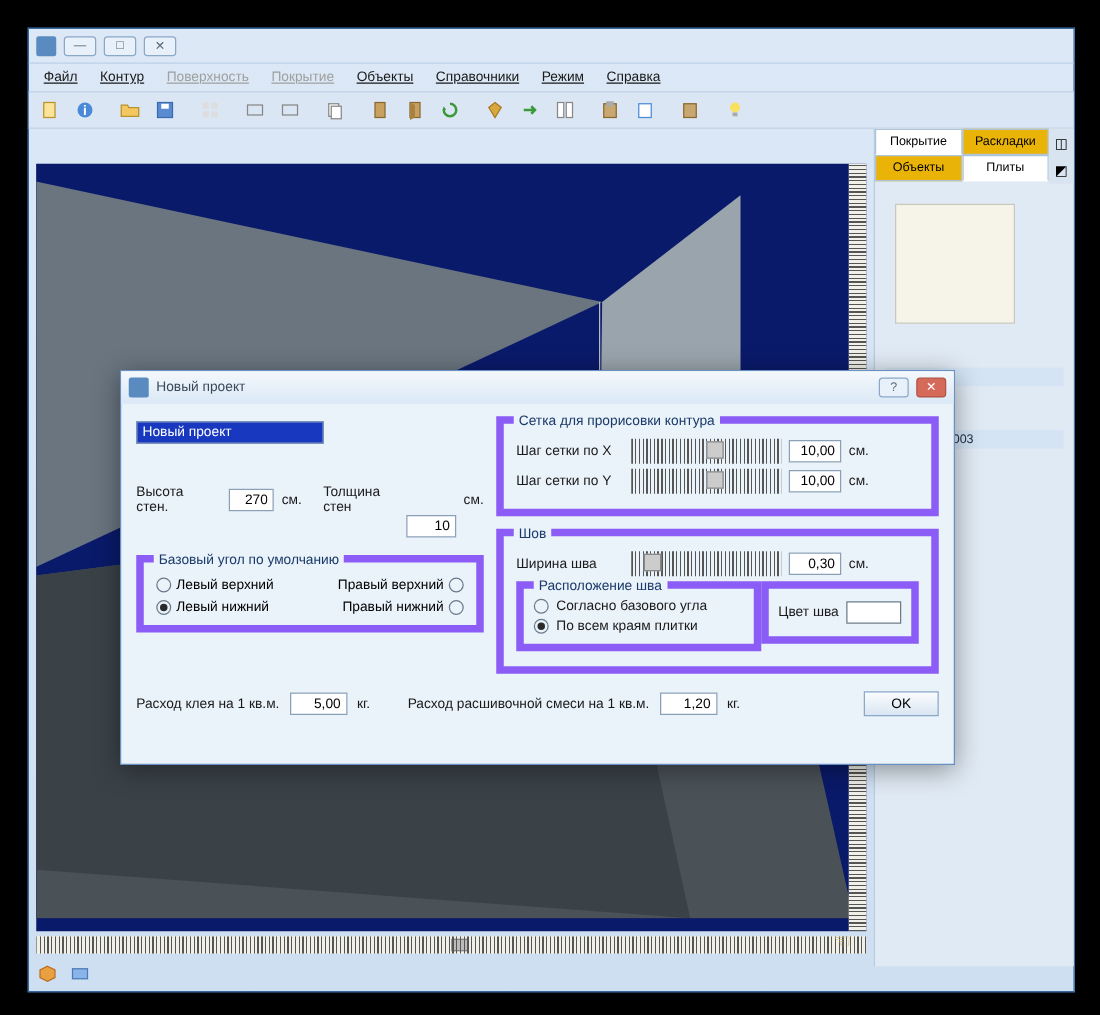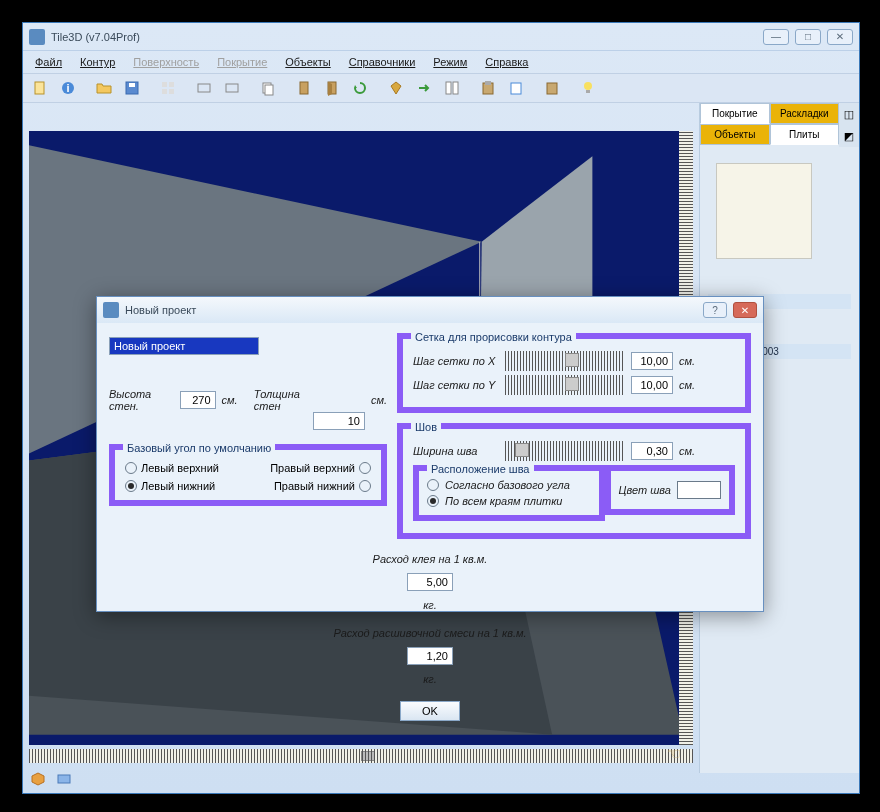--- a/index.html
+++ b/index.html
@@ -42,40 +42,39 @@
 
 .dialog { left: 96px; top: 296px; width: 668px; height: 316px; background: #eaf2fa; border: 1px solid #6890c0; box-shadow: 0 4px 20px rgba(0,0,0,.4); }
 .dlg-titlebar { height: 26px; background: linear-gradient(#f4f8fc,#dae8f6); display: flex; align-items: center; padding: 0 6px; }
 .dlg-body { padding: 10px 12px; display: grid; grid-template-columns: 278px 1fr; gap: 10px; }
 .fieldset { border: 6px solid #8b5cf6; padding: 8px 10px; position: relative; }
 .fieldset > .legend { position: absolute; top: -8px; left: 8px; background: #eaf2fa; padding: 0 4px; color: #1a3a6a; }
 .row { display: flex; align-items: center; gap: 6px; margin: 4px 0; }
 .text-input { border: 1px solid #8aa0b8; padding: 1px 4px; background: #fff; font-size: 11px; height: 18px; }
 .text-input.right { text-align: right; }
 .text-input.sel { background: #1838c0; color: #fff; }
-.lbl { color: #1a1a1a; font-style: italic; }
+.lbl { color: #1a1a1a; }
 .radio { width: 12px; height: 12px; border-radius: 50%; border: 1px solid #6a7a8a; display: inline-flex; align-items: center; justify-content: center; cursor: pointer; }
 .radio.checked::after { content: ""; width: 6px; height: 6px; border-radius: 50%; background: #2a2a2a; }
 .slider-mini { width: 120px; height: 20px; position: relative; }
 .slider-track { position: absolute; inset: 0; background: repeating-linear-gradient(90deg,#555 0,#555 1px,transparent 1px,transparent 3px); }
 .slider-thumb { position: absolute; top: 2px; width: 14px; height: 14px; background: #ccc; border: 1px solid #888; }
 .color-swatch { width: 44px; height: 18px; border: 1px solid #6a7a8a; display: inline-block; }
 .ok-btn { width: 60px; height: 20px; background: linear-gradient(#fafcfe,#dae6f2); border: 1px solid #8aa8c8; cursor: pointer; }
-.dlg-bottom { grid-column: 1 / -1; display: flex; align-items: center; gap: 8px; padding-top: 4px; flex-direction: column; }
+.dlg-bottom { grid-column: 1 / -1; display: flex; align-items: center; gap: 8px; padding-top: 4px; }
 .corners { display: grid; grid-template-columns: 1fr 1fr; gap: 6px 14px; }
 .corner-opt { display: flex; align-items: center; gap: 4px; font-size: 10px; cursor: pointer; }
 .corner-opt.right { justify-content: flex-end; }
 </style>
 </head>
 <body>
 
 <div class="window main-window">
   <div class="titlebar">
     <div class="titlebar-icon"></div>
-    <div class="titlebar-text">Tile3D (v7.04Prof)</div>
     <div class="win-btns">
       <div class="win-btn">—</div>
       <div class="win-btn">□</div>
       <div class="win-btn">✕</div>
     </div>
   </div>
 
   <div class="menubar">
     <span class="menu-item"><u>Файл</u></span>
     <span class="menu-item"><u>Контур</u></span>
@@ -270,21 +269,21 @@
     <div>
       <div class="row">
         <input class="text-input sel" style="width: 150px;" value="Новый проект">
       </div>
       <div class="row" style="margin-top:14px">
         <span class="lbl">Высота стен.</span>
         <input class="text-input right" style="width: 36px; margin-left: 12px;" value="270">
         <span class="lbl">см.</span>
         <span style="width:6px"></span>
         <span class="lbl">Толщина стен</span>
-        <input class="text-input right" style="width: 52px; margin-top: 43px;" value="10">
+        <input class="text-input right" style="width: 40px; margin-top: 43px;" value="10">
         <span class="lbl">см.</span>
       </div>
       <div class="fieldset" style="margin-top:14px">
         <div class="legend">Базовый угол по умолчанию</div>
         <div class="corners" style="margin-top:4px">
           <div class="corner-opt">
               <span class="radio"></span>
               <span>Левый верхний</span>
             </div>
           <div class="corner-opt right">

